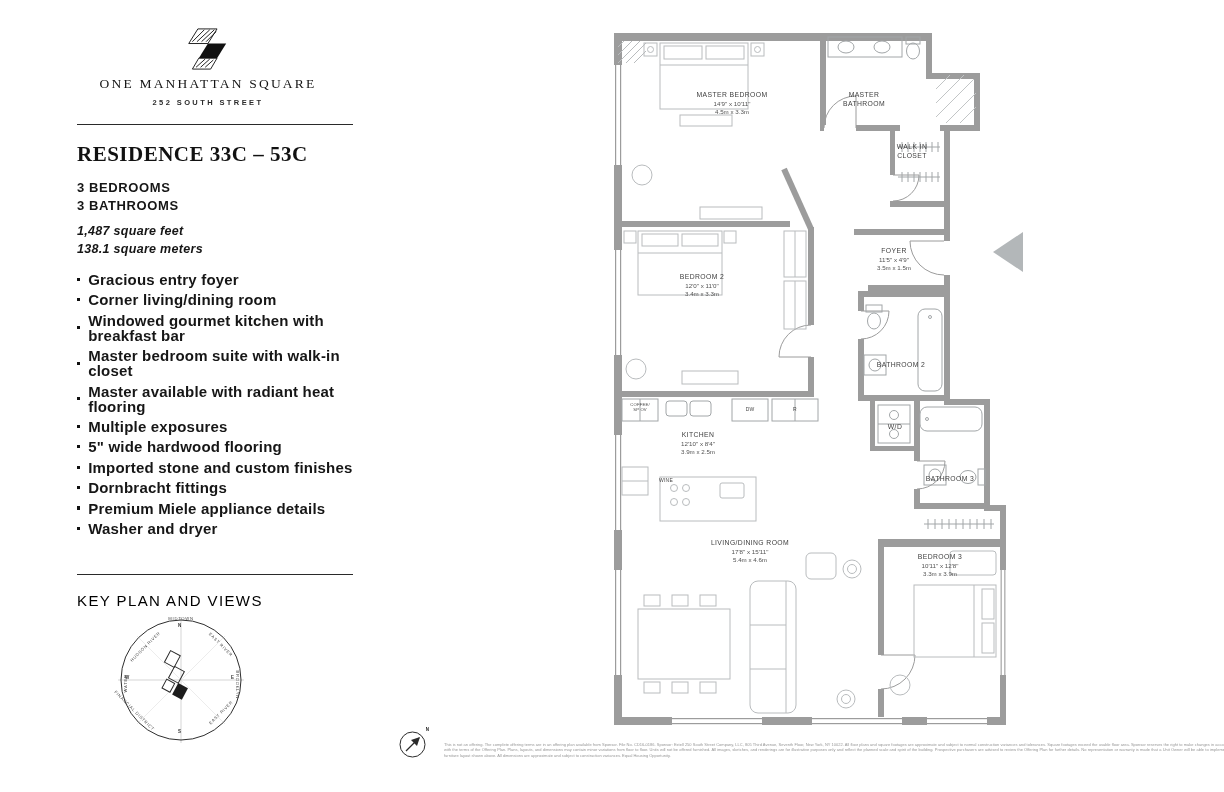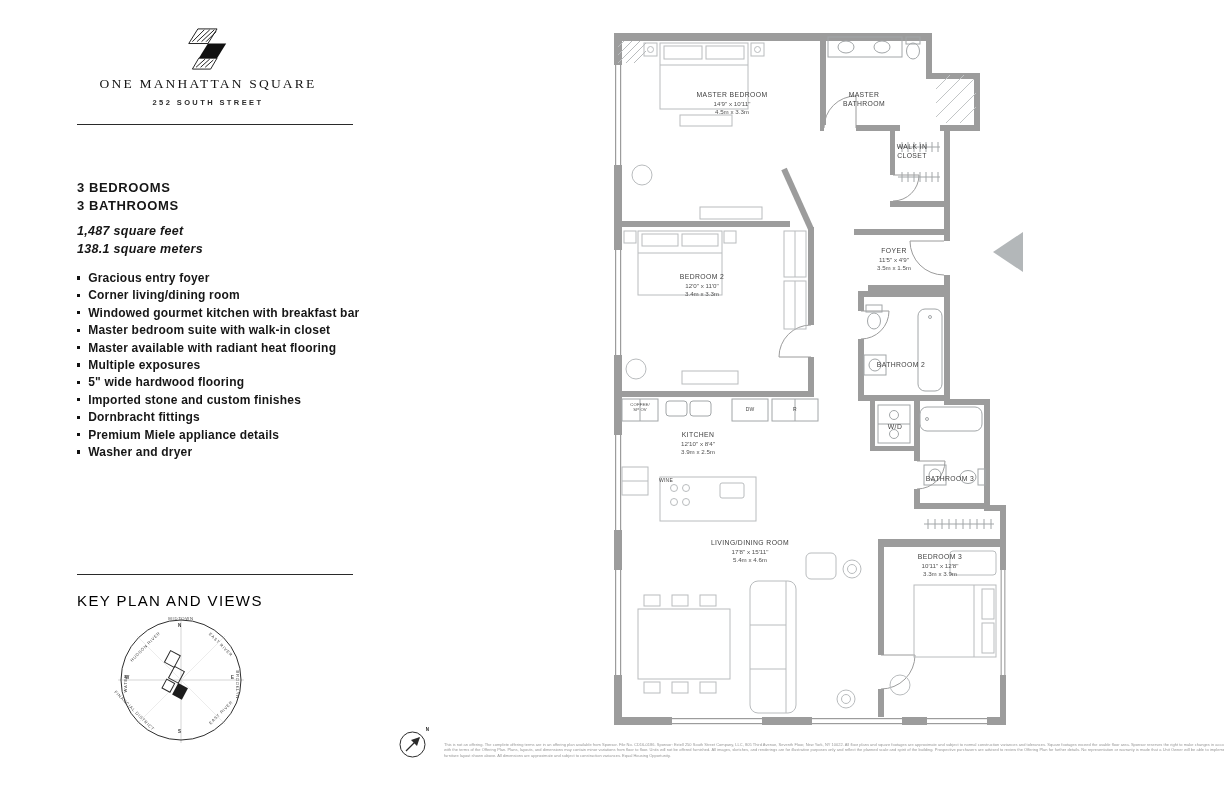--- a/index.html
+++ b/index.html
@@ -11,21 +11,21 @@
     font-family:"Liberation Serif",serif;font-size:13.5px;letter-spacing:2.2px;color:#141414;}
   .brand-address{left:30px;top:98px;width:262px;text-align:center;
     font-size:7.5px;font-weight:700;letter-spacing:2.4px;color:#2b2b2b;}
   .rule{left:30px;width:276px;height:0;border-top:1.2px solid #2a2a2a;}
   .res-title{left:30px;top:142px;font-family:"Liberation Serif",serif;font-weight:700;
     font-size:21px;letter-spacing:.5px;color:#111;}
   .spec{left:30px;font-size:13px;font-weight:700;letter-spacing:.6px;color:#161616;}
   .area{left:30px;font-size:12.5px;font-weight:700;letter-spacing:.3px;color:#161616;font-style:italic;}
   .features{left:30px;top:272px;margin:0;padding:0;list-style:none;width:300px;}
   .features li{display:flex;align-items:center;margin-bottom:5.4px;
-    font-size:12px;font-weight:700;letter-spacing:.2px;color:#161616;line-height:1;}
+    font-size:15px;font-weight:700;letter-spacing:.2px;color:#161616;line-height:1;}
   .sq{width:3.2px;height:3.2px;background:#111;margin-right:8px;flex:0 0 auto;}
   .keyplan-title{left:30px;top:592px;font-size:15px;letter-spacing:1.4px;color:#000000;}
   
   .keyplan{left:70px;top:616px;width:128px;height:128px;}
   .keyplan svg{position:absolute;left:0;top:0;}
   .kp-label{position:absolute;font-size:4.2px;letter-spacing:.7px;color:#4a4a4a;white-space:nowrap;}
   .kp-card{position:absolute;font-size:4.5px;color:#333;font-weight:700;}
   
   .plan{left:555px;top:25px;width:425px;height:710px;}
   .plan svg{position:absolute;left:0;top:0;}
@@ -56,20 +56,21 @@
       <g stroke="#111" fill="none" stroke-width="1">
         <polygon points="15,33 35,33 28,45 8,45"></polygon>
         <path d="M12 43 L22 34 M17 43 L27 34 M22 43 L31 35"></path>
       </g>
     </svg>
   </div>
   <div class="abs brand-name">ONE MANHATTAN SQUARE</div>
   <div class="abs brand-address">252 SOUTH STREET</div>
   <div class="abs rule" style="top:124px;"></div>
 
+  <div class="abs res-title">RESIDENCE 33C – 53C</div>
   <div class="abs spec" style="top:180px;">3 BEDROOMS</div>
   <div class="abs spec" style="top:198px;text-align:right;">3 BATHROOMS</div>
   <div class="abs area" style="top:224px;">1,487 square feet</div>
   <div class="abs area" style="top:242px;">138.1 square meters</div>
 
   <ul class="abs features">
     <li>
         <span class="sq"></span>
         <span>Gracious entry foyer</span>
       </li>

